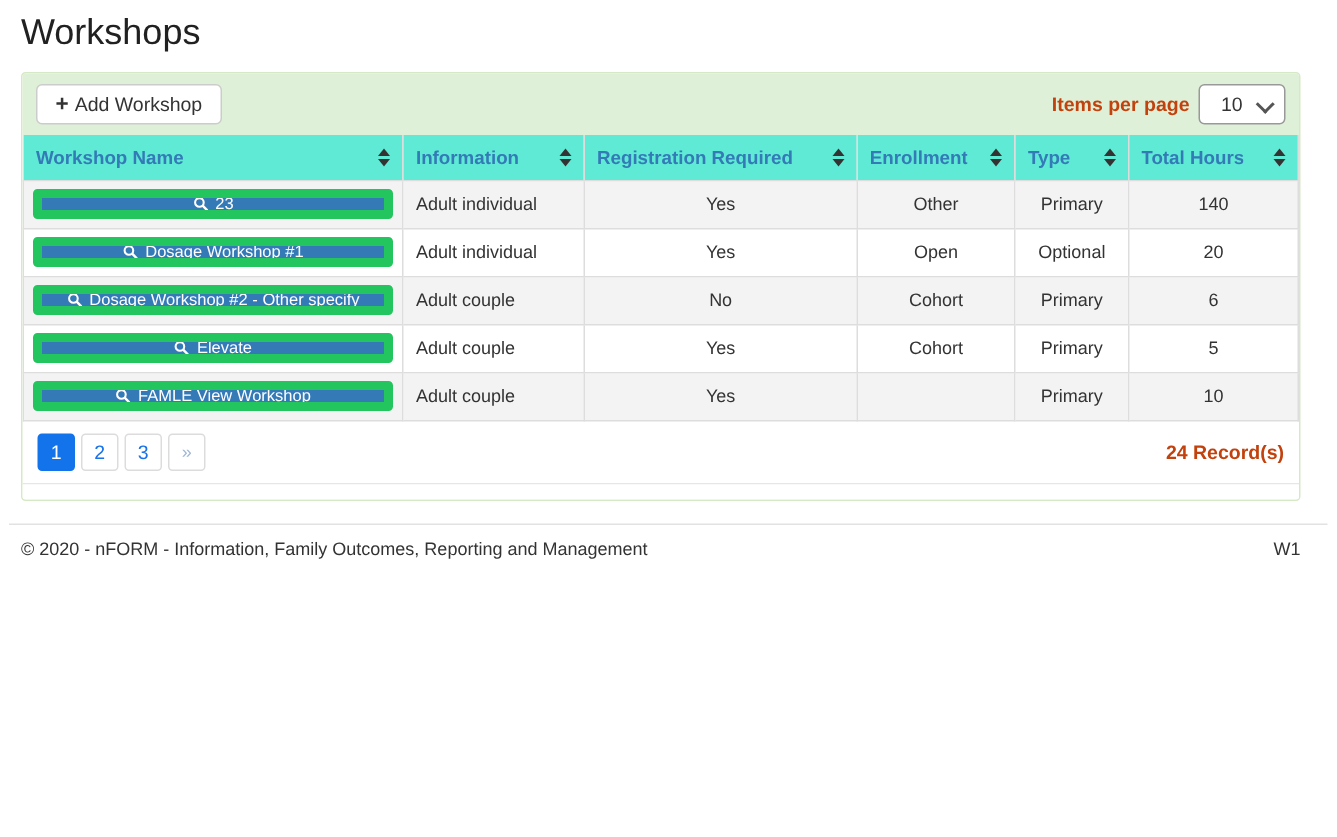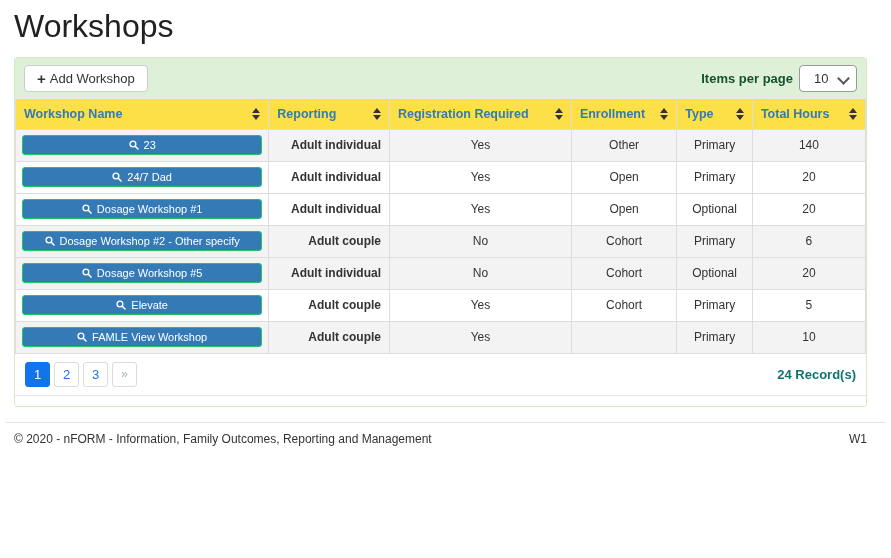--- a/index.html
+++ b/index.html
@@ -6,105 +6,105 @@
   html, body { margin: 0; padding: 0; }
   body {
     width: 891px; height: 558px;
     background: #ffffff;
     font-family: "Liberation Sans", sans-serif;
     color: #333;
   }
   .wrap { padding: 0 24px 0 14px; }
 
   .page-title {
-    font-size: 32px; font-weight: 400; color: #212121;
+    font-size: 24px; font-weight: 400; color: #212121;
     margin: 8px 0 12px 0; letter-spacing: 0;
   }
 
   
   .panel { border: 1px solid #d6e9c6; border-radius: 3px; background: #fff; overflow: hidden; }
 
   .toolbar {
     background: #dff0d8;
     height: 41px; padding: 7px 9px;
     display: flex; justify-content: space-between; align-items: center;
   }
   .btn-add {
     height: 27px; padding: 0 12px;
     background: #fff; border: 1px solid #ccc; border-radius: 4px;
     font-family: inherit; font-size: 13px; color: #333;
     display: inline-flex; align-items: center; gap: 4px; cursor: pointer;
   }
   .plus-glyph { font-weight: 700; font-size: 15px; line-height: 1; }
 
   .ipp { display: flex; align-items: center; gap: 6px; }
-  .ipp-label { font-size: 13px; font-weight: 700; color: #14532d; }
+  .ipp-label { font-size: 13px; font-weight: 700; color: #c2410c; }
   .select-wrap { position: relative; display: inline-block; }
   .ipp-select {
     appearance: none; -webkit-appearance: none; -moz-appearance: none;
     width: 58px; height: 27px;
     border: 1px solid #999; border-radius: 4px; background: #fff;
     font-family: inherit; font-size: 13px; color: #333;
     padding: 0 22px 0 14px; cursor: pointer;
   }
   .select-wrap::after {
     content: ""; position: absolute; right: 9px; top: 9px;
     width: 7px; height: 7px;
     border-right: 2px solid #555; border-bottom: 2px solid #555;
     transform: rotate(45deg); pointer-events: none;
   }
 
   
   table { width: 100%; border-collapse: collapse; background: #fff; table-layout: fixed; }
   thead th {
     height: 30px; padding: 0 8px;
     border: 1px solid #ddd; border-top: none;
-    background: #fde047; text-align: left;
+    background: #5eead4; text-align: left;
     font-size: 12.5px; font-weight: 700; color: #337ab7;
     cursor: pointer;
   }
   .th-inner { display: flex; align-items: center; justify-content: space-between; gap: 4px; }
   .th-label { overflow: hidden; white-space: nowrap; }
   .sort-icon { display: inline-flex; flex-direction: column; gap: 2px; align-items: center; flex: 0 0 auto; }
   .tri-up   { width: 0; height: 0; border-left: 4px solid transparent; border-right: 4px solid transparent; border-bottom: 5px solid #333; }
   .tri-down { width: 0; height: 0; border-left: 4px solid transparent; border-right: 4px solid transparent; border-top: 5px solid #333; }
 
   tbody td {
     height: 32px; padding: 0 8px;
     border: 1px solid #ddd;
     font-size: 12px; color: #333; text-align: center;
     overflow: hidden; white-space: nowrap;
   }
-  tbody td.left { text-align: right; font-weight: bold; }
+  tbody td.left { text-align: left; }
   tbody tr.striped { background: #f3f3f3; }
   td.name-cell { padding: 0 6px; }
 
   .ws-btn {
     width: 100%; height: 20px;
-    background: #337ab7; border: 1px solid #22c55e; border-radius: 3px;
+    background: #337ab7; border: 6px solid #22c55e; border-radius: 3px;
     color: #fff; font-family: inherit; font-size: 11px;
     display: flex; align-items: center; justify-content: center; gap: 5px;
     cursor: pointer; padding: 0 6px; overflow: hidden; white-space: nowrap;
   }
   .mag-icon { display: inline-flex; flex: 0 0 auto; }
 
   
   .pagination-bar {
     display: flex; justify-content: space-between; align-items: center;
     padding: 8px 10px; border-bottom: 1px solid #e6e6e6;
   }
   .pages { display: flex; gap: 4px; }
   .page-btn {
     min-width: 25px; height: 25px; padding: 0 6px;
     background: #fff; border: 1px solid #dcdcdc; border-radius: 3px;
     color: #1a73e8; font-family: inherit; font-size: 13px; cursor: pointer;
   }
   .page-btn.active { background: #1273eb; border-color: #1273eb; color: #fff; }
   .page-btn.next { color: #9fb6d4; font-size: 12px; }
-  .records { color: #0f766e; font-weight: 700; font-size: 13px; }
+  .records { color: #c2410c; font-weight: 700; font-size: 13px; }
   .panel-bottom-spacer { height: 10px; background: #fff; }
 
   
   .site-footer-rule { border: none; border-top: 1px solid #e2e2e2; margin: 15px 6px 0 6px; }
   .site-footer {
     display: flex; justify-content: space-between; align-items: center;
     padding: 9px 24px 0 14px;
     font-size: 12px; color: #333; gap: 34px;
   }
 </style>
@@ -148,21 +148,21 @@
       <span class="th-label">Workshop Name</span>
       <span class="sort-icon">
         <span class="tri-up"></span>
                   <span class="tri-down"></span>
       </span>
     </span>
   </th>
 
   <th>
     <span class="th-inner">
-      <span class="th-label">Reporting</span>
+      <span class="th-label">Information</span>
       <span class="sort-icon">
         <span class="tri-up"></span>
                   <span class="tri-down"></span>
       </span>
     </span>
   </th>
 
   <th>
     <span class="th-inner">
       <span class="th-label">Registration Required</span>
@@ -217,38 +217,20 @@
         <span class="ws-label">23</span>
       </button>
     </td>
     <td class="left">Adult individual</td>
     <td>Yes</td>
     <td>Other</td>
     <td>Primary</td>
     <td>140</td>
   </tr>
 
-  <tr>
-    <td class="name-cell">
-      <button class="ws-btn">
-        <span class="mag-icon">
-          <svg width="10" height="10" viewBox="0 0 16 16" aria-hidden="true">
-            <circle cx="6.3" cy="6.3" r="4.6" fill="none" stroke="#ffffff" stroke-width="2.2"></circle>
-            <line x1="10" y1="10" x2="14.4" y2="14.4" stroke="#ffffff" stroke-width="2.6" stroke-linecap="round"></line>
-          </svg>
-        </span>
-        <span class="ws-label">24/7 Dad</span>
-      </button>
-    </td>
-    <td class="left">Adult individual</td>
-    <td>Yes</td>
-    <td>Open</td>
-    <td>Primary</td>
-    <td>20</td>
-  </tr>
 
 
   <tr>
     <td class="name-cell">
       <button class="ws-btn">
         <span class="mag-icon">
           <svg width="10" height="10" viewBox="0 0 16 16" aria-hidden="true">
             <circle cx="6.3" cy="6.3" r="4.6" fill="none" stroke="#ffffff" stroke-width="2.2"></circle>
             <line x1="10" y1="10" x2="14.4" y2="14.4" stroke="#ffffff" stroke-width="2.6" stroke-linecap="round"></line>
           </svg>
@@ -276,38 +258,20 @@
       </button>
     </td>
     <td class="left">Adult couple</td>
     <td>No</td>
     <td>Cohort</td>
     <td>Primary</td>
     <td>6</td>
   </tr>
 
 
-  <tr class="striped">
-    <td class="name-cell">
-      <button class="ws-btn">
-        <span class="mag-icon">
-          <svg width="10" height="10" viewBox="0 0 16 16" aria-hidden="true">
-            <circle cx="6.3" cy="6.3" r="4.6" fill="none" stroke="#ffffff" stroke-width="2.2"></circle>
-            <line x1="10" y1="10" x2="14.4" y2="14.4" stroke="#ffffff" stroke-width="2.6" stroke-linecap="round"></line>
-          </svg>
-        </span>
-        <span class="ws-label">Dosage Workshop #5</span>
-      </button>
-    </td>
-    <td class="left">Adult individual</td>
-    <td>No</td>
-    <td>Cohort</td>
-    <td>Optional</td>
-    <td>20</td>
-  </tr>
 
   <tr>
     <td class="name-cell">
       <button class="ws-btn">
         <span class="mag-icon">
           <svg width="10" height="10" viewBox="0 0 16 16" aria-hidden="true">
             <circle cx="6.3" cy="6.3" r="4.6" fill="none" stroke="#ffffff" stroke-width="2.2"></circle>
             <line x1="10" y1="10" x2="14.4" y2="14.4" stroke="#ffffff" stroke-width="2.6" stroke-linecap="round"></line>
           </svg>
         </span>

